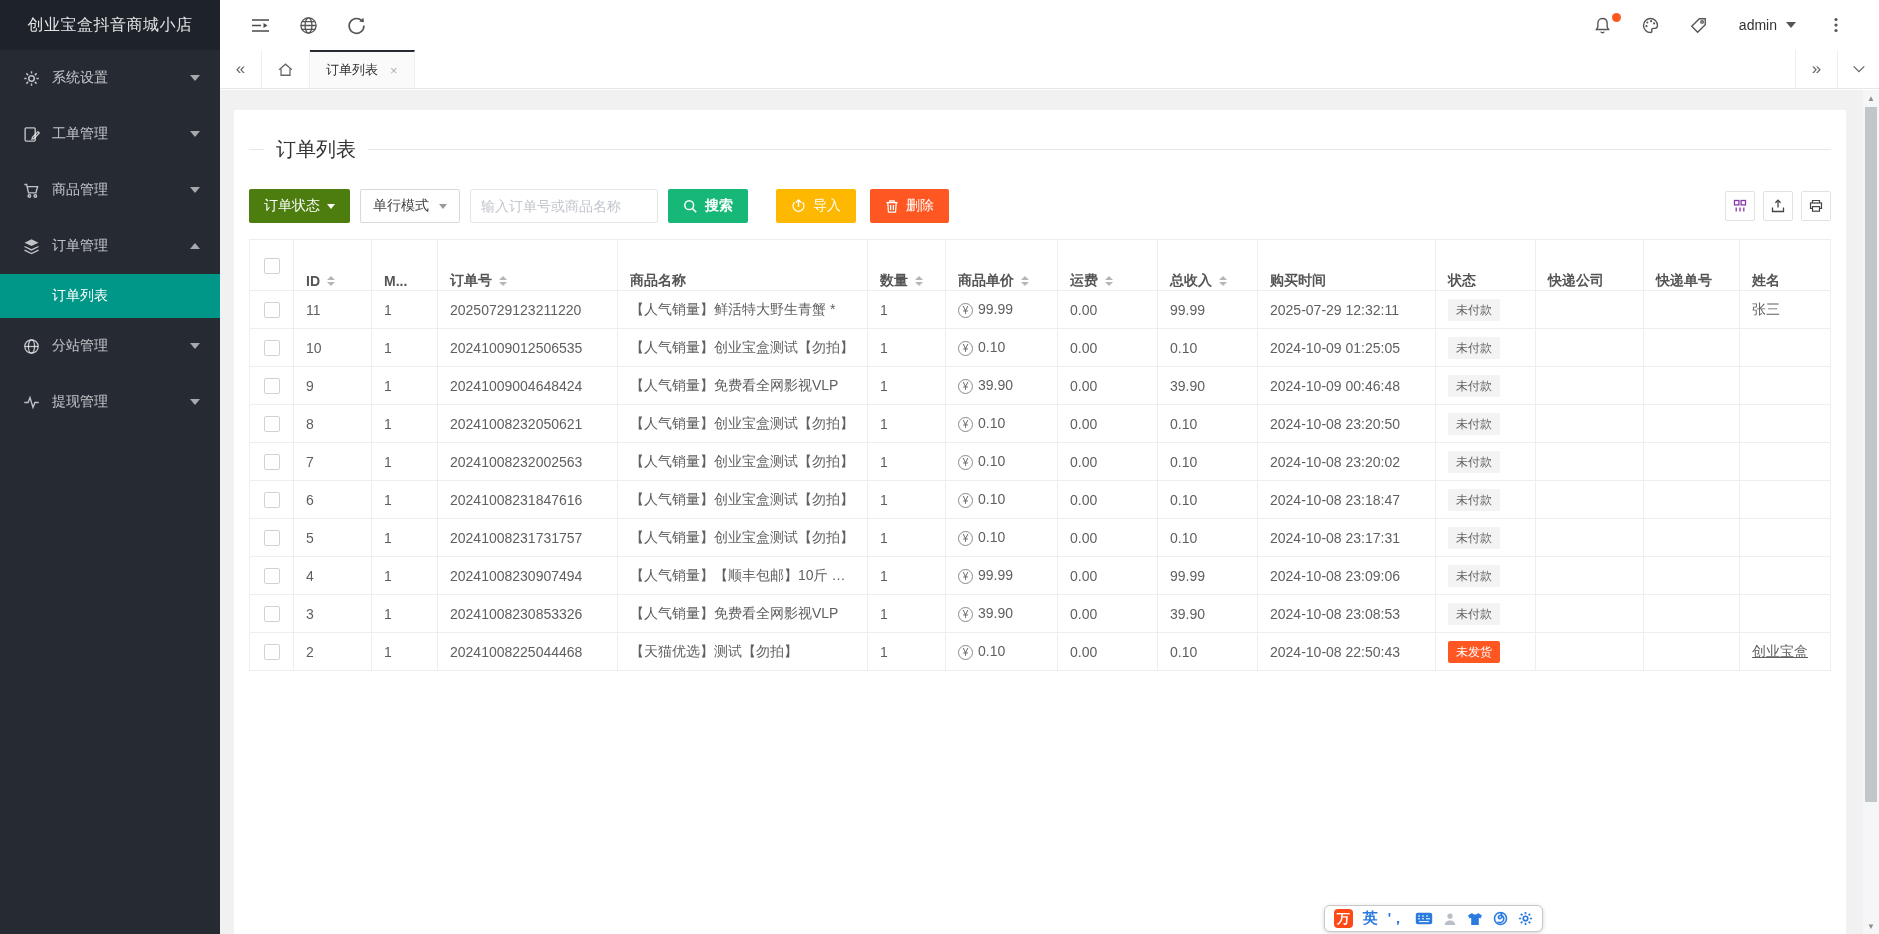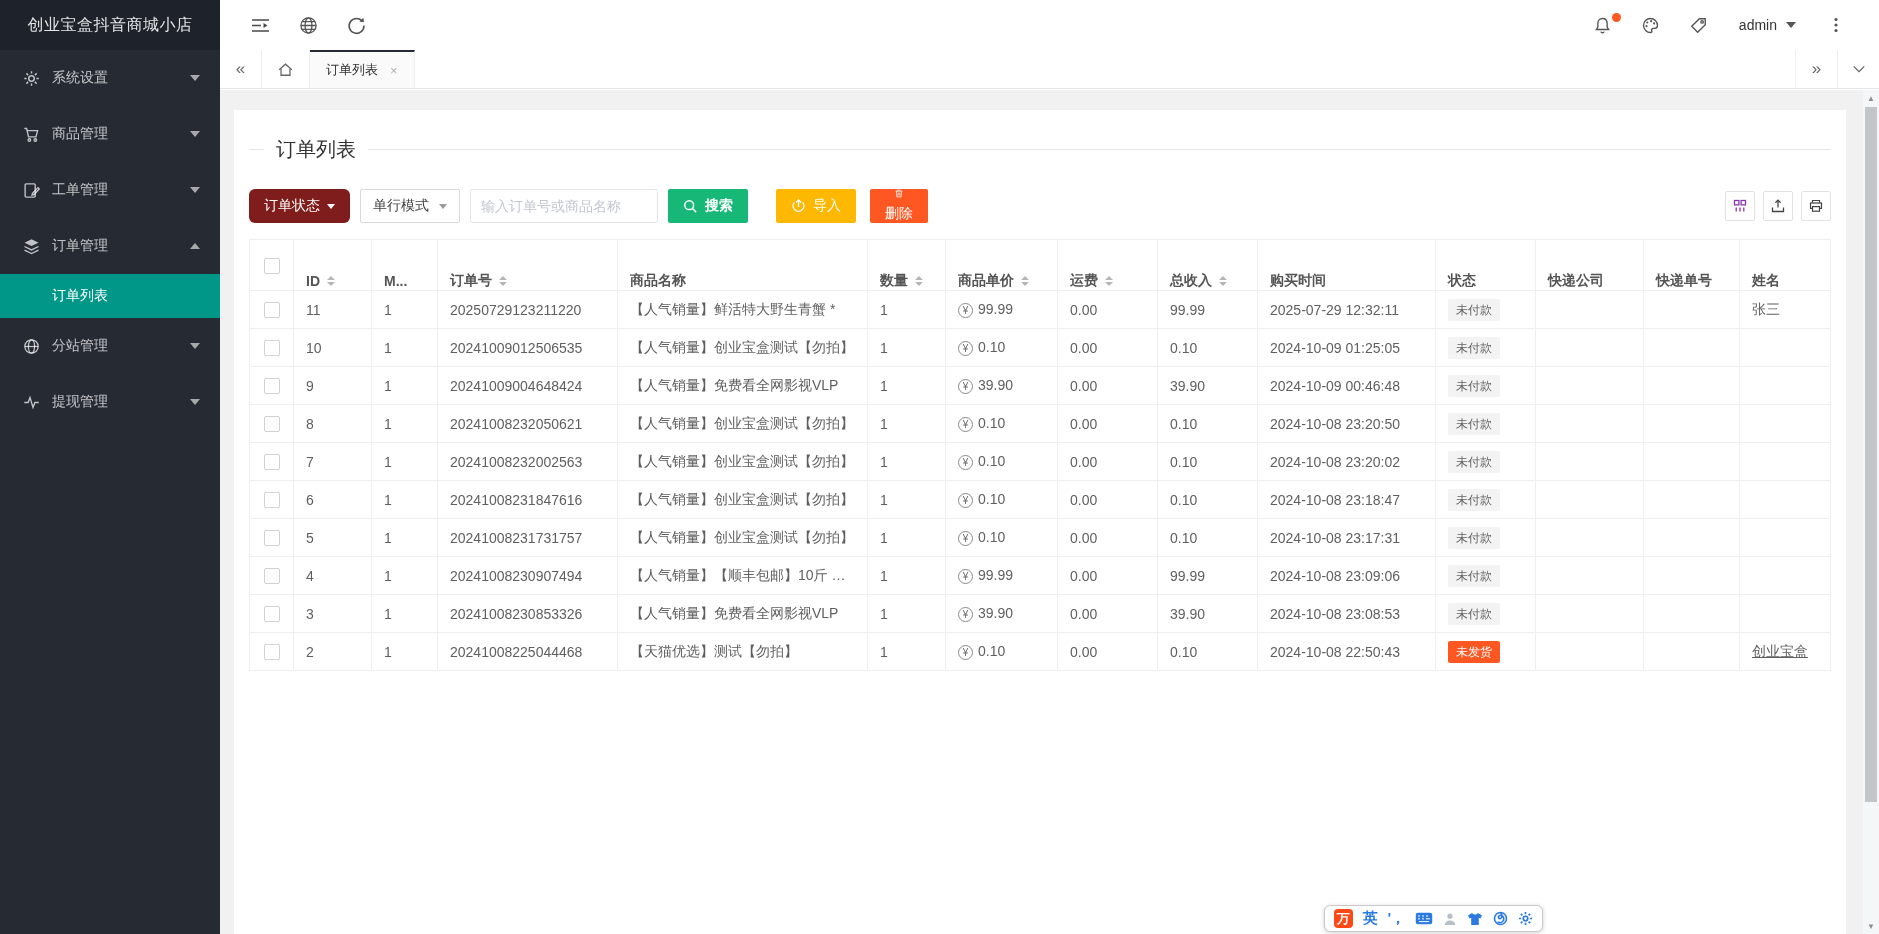--- a/index.html
+++ b/index.html
@@ -50,24 +50,24 @@
   .card { background:#fff; height:100%; padding:0 15px; }
 
   .field { display:flex; align-items:center; padding-top:26px; }
   .field .dash { width:15px; height:1px; background:#e8e8e8; }
   .field h2 { margin:0 12px; font-size:20px; font-weight:400; color:#333; }
   .field .rule { flex:1; height:1px; background:#e8e8e8; }
 
   .filters { margin-top:26px; display:flex; align-items:center; }
   .btn { display:inline-flex; align-items:center; gap:7px; height:34px; padding:0 15px;
     border:none; border-radius:2px; color:#fff; font-size:14px; cursor:pointer; white-space:nowrap; }
-  .btn.blue { background:#7f1d1d;border-radius:6px; }
+  .btn.blue { background:#4d7c0f; }
   .btn.teal { background:#16b777; margin-left:10px;font-weight:bold; }
   .btn.yellow { background:#ffb800; margin-left:28px; }
-  .btn.red { background:#ff5722; margin-left:14px;flex-direction:column; }
+  .btn.red { background:#ff5722; margin-left:14px; }
   .wcaret { width:0; height:0; border-left:4px solid transparent; border-right:4px solid transparent; border-top:5px solid #fff; }
   .select { display:inline-flex; align-items:center; gap:10px; height:34px; padding:0 12px;
     background:#fff; border:1px solid #d9d9d9; border-radius:2px; color:#444; margin-left:10px; cursor:pointer; }
   .gcaret { width:0; height:0; border-left:4px solid transparent; border-right:4px solid transparent; border-top:5px solid #999; }
   .search-input { height:34px; width:188px; border:1px solid #e6e6e6; border-radius:2px;
     padding:0 10px; margin-left:10px; font-size:14px; color:#333; outline:none; }
   .search-input::placeholder { color:#c2c6cd; }
   .table-tools { margin-left:auto; display:flex; gap:8px; }
   .tool-btn { width:30px; height:30px; background:#fff; border:1px solid #e2e2e2; border-radius:2px;
     display:flex; align-items:center; justify-content:center; cursor:pointer; }
@@ -126,39 +126,39 @@
               </g>
             </svg>
         </span>
         <span class="lbl">系统设置</span>
         <span class="chev"></span>
       </div>
       <div class="mi">
         <span class="micon">
           <svg width="17" height="17" viewBox="0 0 16 16">
               <g stroke="rgba(255,255,255,.72)" stroke-width="1.3" fill="none">
+            <rect x="2" y="1.8" width="9.5" height="12.4" rx="1"></rect>
+                <path d="M9 10.5l5-5.2 1.3 1.3-5 5.2-1.8.5z"></path>
+              </g>
+            </svg>
+        </span>
+        <span class="lbl">工单管理</span>
+        <span class="chev"></span>
+      </div>
+      <div class="mi">
+        <span class="micon">
+          <svg width="17" height="17" viewBox="0 0 16 16">
+              <g stroke="rgba(255,255,255,.72)" stroke-width="1.3" fill="none">
             <path d="M1.3 2.3h2.1l1.8 7.9h7l1.5-5.9H4.2"></path>
                 <circle cx="6" cy="13.2" r="1.2"></circle>
                 <circle cx="11.6" cy="13.2" r="1.2"></circle>
               </g>
             </svg>
         </span>
         <span class="lbl">商品管理</span>
-        <span class="chev"></span>
-      </div>
-      <div class="mi">
-        <span class="micon">
-          <svg width="17" height="17" viewBox="0 0 16 16">
-              <g stroke="rgba(255,255,255,.72)" stroke-width="1.3" fill="none">
-            <rect x="2" y="1.8" width="9.5" height="12.4" rx="1"></rect>
-                <path d="M9 10.5l5-5.2 1.3 1.3-5 5.2-1.8.5z"></path>
-              </g>
-            </svg>
-        </span>
-        <span class="lbl">工单管理</span>
         <span class="chev"></span>
       </div>
       <div class="mi">
         <span class="micon">
           <svg width="17" height="17" viewBox="0 0 16 16">
             <path d="M8 1.2 14.6 4.4 8 7.6 1.4 4.4Z" fill="rgba(255,255,255,.72)"></path>
             <path d="M1.4 8 8 11.2 14.6 8" stroke="rgba(255,255,255,.72)" stroke-width="1.3" fill="none"></path>
             <path d="M1.4 11.4 8 14.6 14.6 11.4" stroke="rgba(255,255,255,.72)" stroke-width="1.3" fill="none"></path>
             </svg>
         </span>

